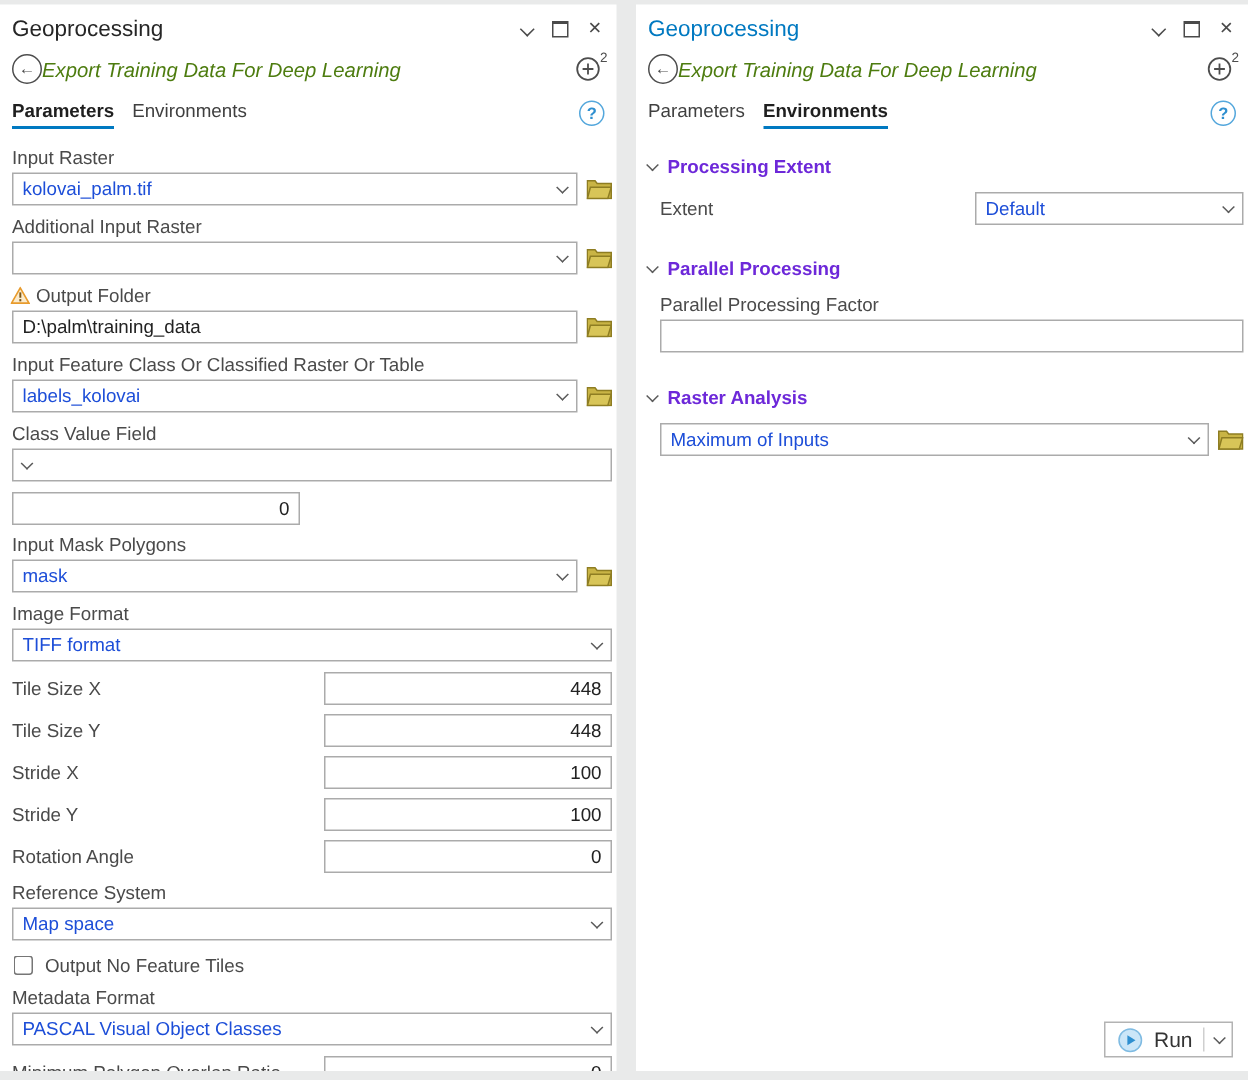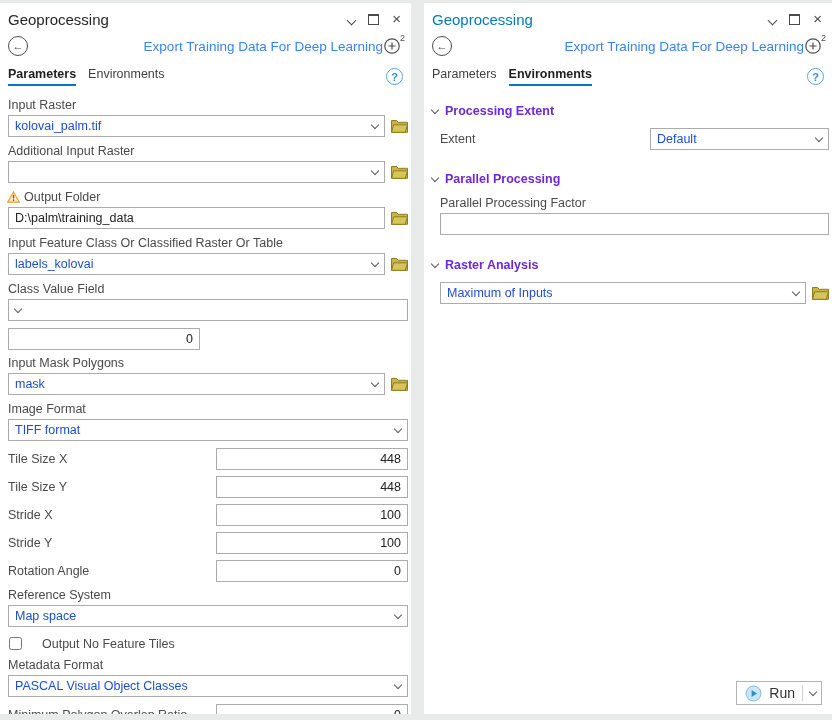--- a/index.html
+++ b/index.html
@@ -25,26 +25,26 @@
   .chev{width:6px;height:6px;border-right:1.4px solid #4a4a4a;border-bottom:1.4px solid #4a4a4a;
         transform:rotate(45deg);display:inline-block;}
   .chev.small{width:5px;height:5px;border-width:1.2px;border-color:#5a5a5a;margin-top:-2px;}
   .restore{width:9px;height:8px;border:1px solid #4a4a4a;border-top:2px solid #4a4a4a;display:inline-block;}
   .xbtn{font-size:15px;color:#4a4a4a;line-height:12px;}
 
   
   .toolheader{display:flex;align-items:center;padding:5px 8px 9px 8px;}
   .backbtn{width:18px;height:18px;border:1.3px solid #4d4d4d;border-radius:50%;
     display:flex;align-items:center;justify-content:center;font-size:11px;color:#4d4d4d;flex:none;}
-  .tooltitle{flex:1;text-align:right;font-size:13.5px;color:#3b82f6;}
+  .tooltitle{flex:1;text-align:left;font-size:13.5px;color:#4d7c0f;font-style:italic;}
   .histicon{position:relative;width:20px;height:20px;flex:none;}
   .histicon .sup{position:absolute;top:-3px;right:-2px;font-size:9px;color:#4d4d4d;background:#fff;padding-left:1px;}
 
   
-  .tabs{display:flex;gap:12px;padding:2px 8px 10px 8px;align-items:center;}
+  .tabs{display:flex;gap:12px;padding:2px 8px 10px 8px;align-items:flex-start;}
   .tab{font-size:12.5px;color:#3f3f3f;padding-bottom:3px;border-bottom:2px solid transparent;}
   .tab.active{border-bottom:2px solid #0079C1;font-weight:bold;color:#1f1f1f;}
   .helpbtn{margin-left:auto;width:15px;height:15px;border-radius:50%;border:1.5px solid #54A7DC;
     color:#2E8FD0;font-size:11px;font-weight:bold;display:flex;align-items:center;justify-content:center;}
 
   
   .pbody{padding:2px 3px 0 8px;flex:1;display:flex;flex-direction:column;}
   .group{margin-bottom:7px;}
   .lbl{font-size:12.5px;color:#4a4a4a;margin-bottom:3px;display:flex;align-items:center;gap:4px;}
   .fieldrow{display:flex;align-items:center;gap:6px;}
@@ -54,21 +54,21 @@
   .combo.grow{flex:1;}
   .txt{height:20px;border:1px solid #ABABAB;font-size:12.5px;color:#222;padding:0 6px;
     font-family:inherit;box-sizing:content-box;}
   .txt.grow{flex:1;}
   .folderbtn{flex:none;width:17px;height:14px;background:none;border:none;padding:0;display:flex;}
 
   .inline{display:flex;align-items:center;margin-bottom:6px;height:22px;}
   .inline .lbl{flex:1;margin-bottom:0;}
   .inline .num{width:178px;text-align:right;flex:none;}
 
-  .checkrow{display:flex;align-items:flex-start;gap:20px;margin:3px 0 7px 1px;}
+  .checkrow{display:flex;align-items:flex-start;gap:8px;margin:3px 0 7px 1px;}
   .checkrow input{width:13px;height:13px;margin:0;accent-color:#fff;}
   .checkrow .clbl{font-size:12.5px;color:#4a4a4a;}
 
   
   .section{margin-bottom:4px;}
   .sectionhead{display:flex;align-items:center;gap:7px;font-weight:bold;font-size:12.5px;
     color:#6d28d9;margin:6px 0 10px 0;}
   .sub{margin-left:8px;}
   .extentrow{display:flex;align-items:center;margin:0 0 12px 8px;height:22px;}
   .extentrow .lbl{flex:1;margin-bottom:0;}

